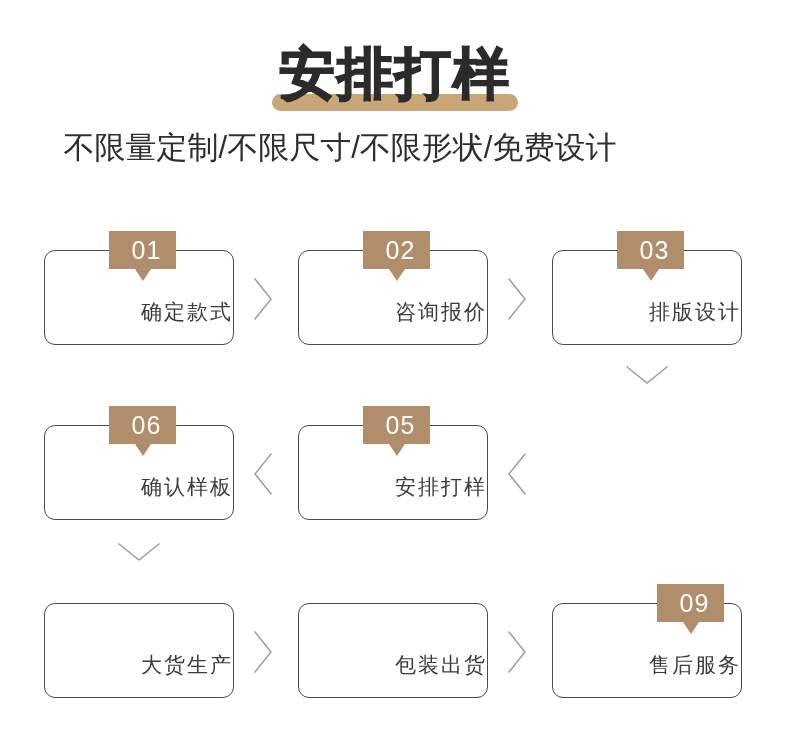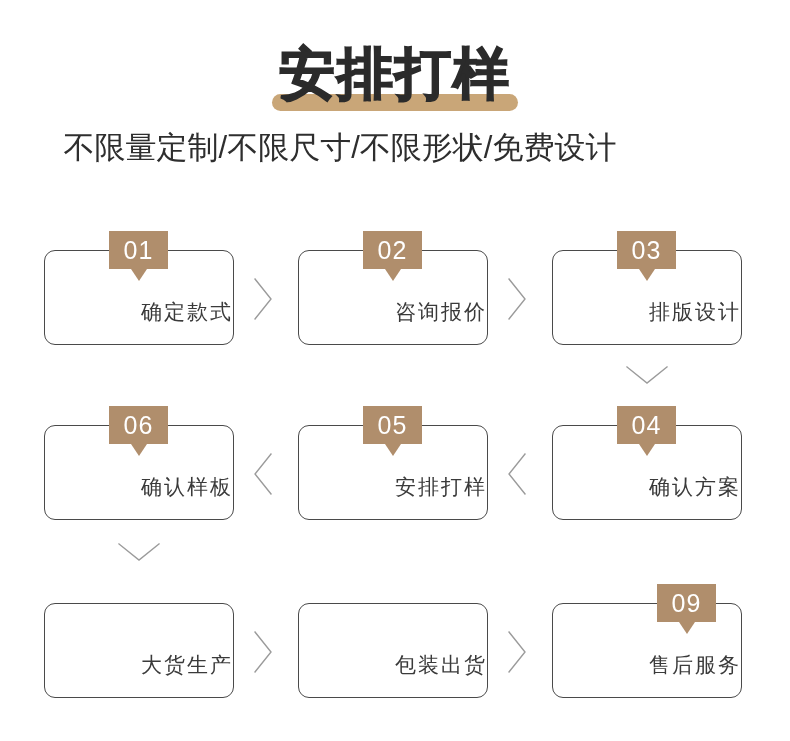--- a/index.html
+++ b/index.html
@@ -102,20 +102,21 @@
     font-family: "Liberation Sans", "DejaVu Sans", sans-serif;
   }
 
   
   .tab {
     position: absolute;
     width: 59px;
     height: 38px;
     background: #b08e6c;
     z-index: 3;
+    padding-left: 8px;
   }
   .tab-num {
     display: block;
     text-align: center;
     font-size: 25px;
     line-height: 38px;
     font-weight: 300;
     color: #ffffff;
     letter-spacing: 1px;
     font-family: "Liberation Sans", "DejaVu Sans", sans-serif;
@@ -191,26 +192,20 @@
     <div class="card-label">确认样板</div>
   </div>
 
   <div class="card" style="left:298px; top:425px;">
     <div class="tab" style="left:64px; top:-20px;">
       <span class="tab-num">05</span>
     </div>
     <div class="card-label">安排打样</div>
   </div>
 
-  <div class="card" style="left:552px; top:425px;">
-    <div class="tab" style="left:64px; top:-20px;">
-      <span class="tab-num">04</span>
-    </div>
-    <div class="card-label">确认方案</div>
-  </div>
 
   <div class="card" style="left:44px; top:603px;">
     <div class="card-label">大货生产</div>
   </div>
 
   <div class="card" style="left:298px; top:603px;">
     <div class="card-label">包装出货</div>
   </div>
 
   <div class="card" style="left:552px; top:603px;">

